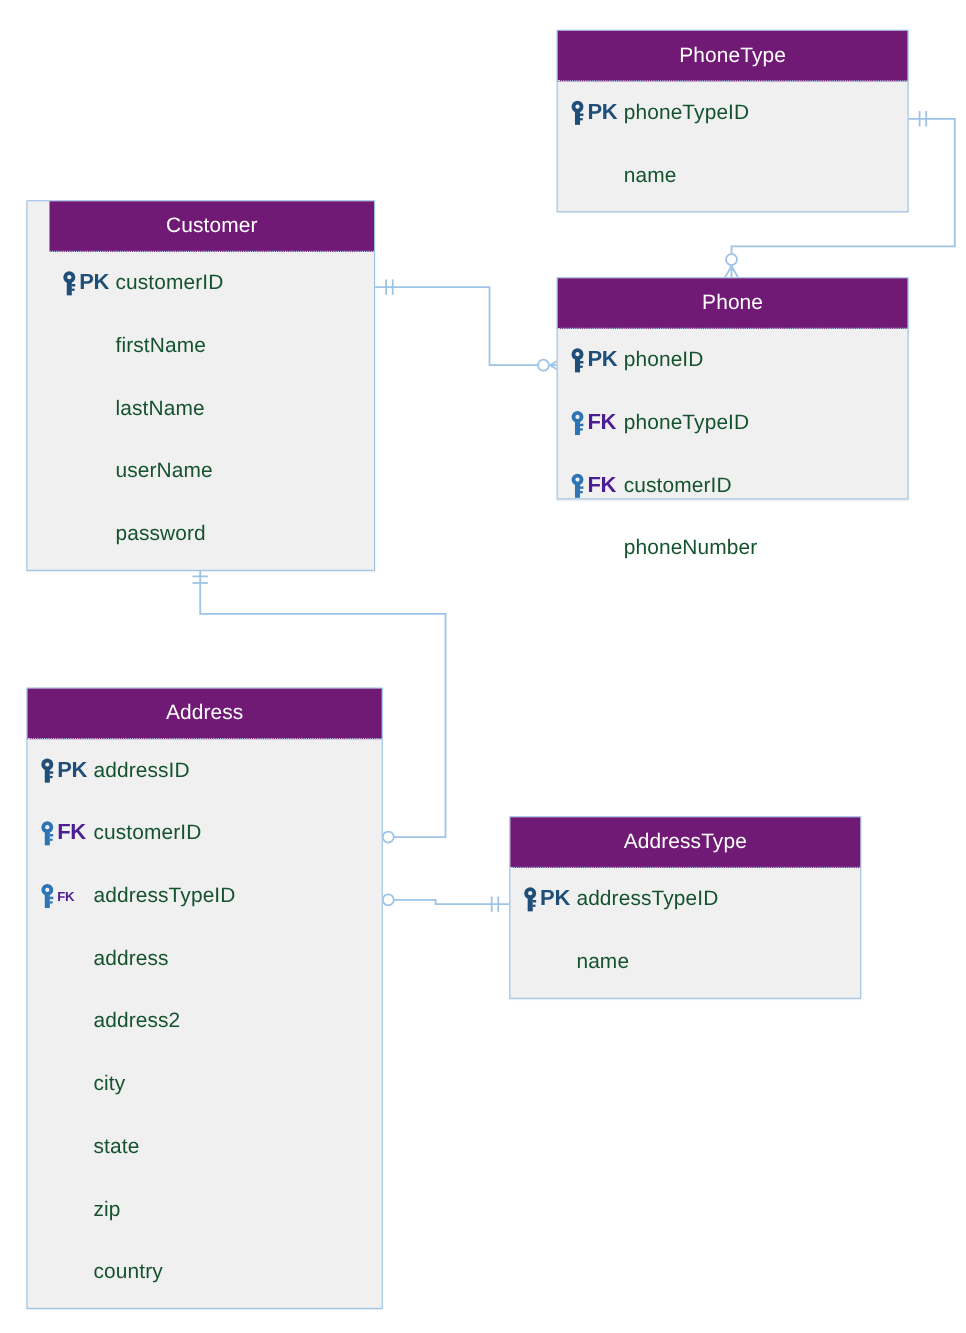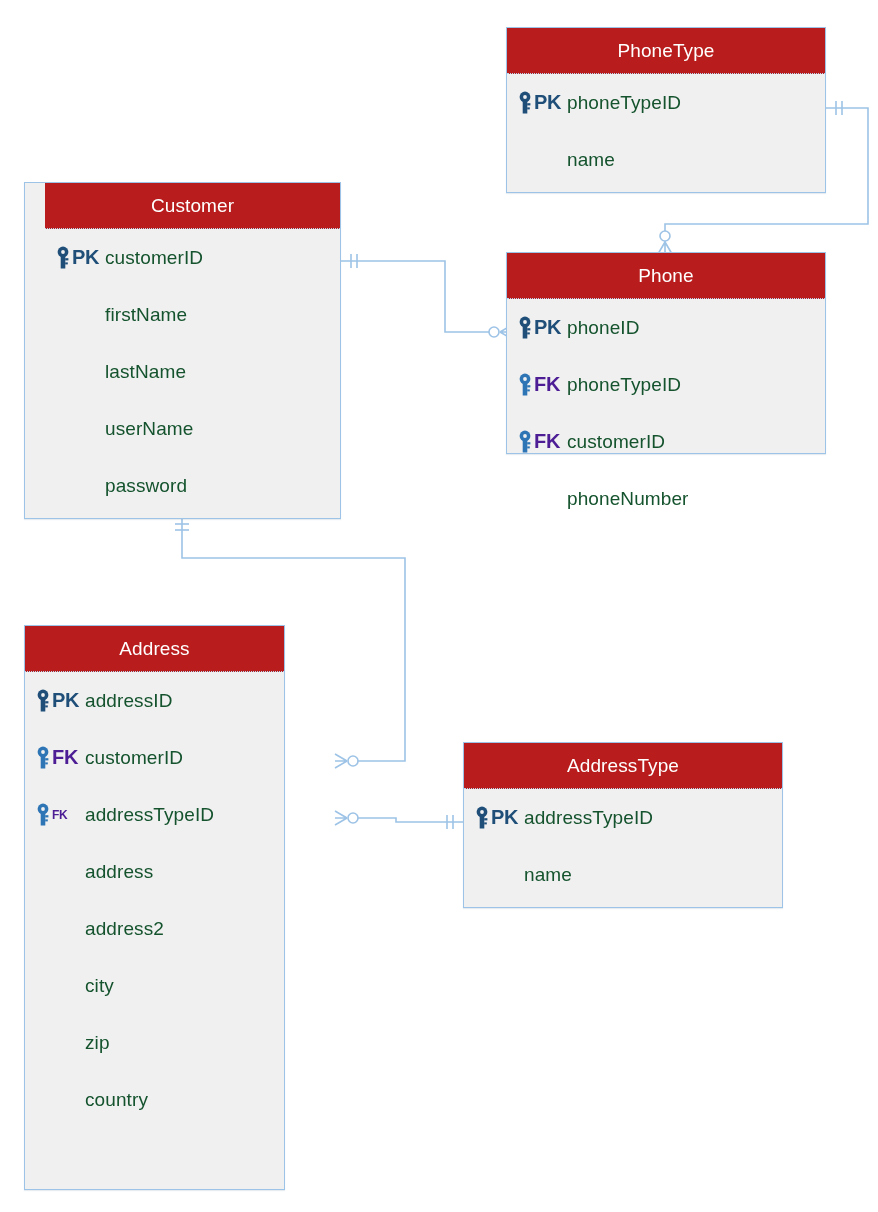--- a/index.html
+++ b/index.html
@@ -34,21 +34,21 @@
     position: absolute;
     box-sizing: border-box;
     border: 1px solid #9DC3E6;
     background: #F0F0F0;
     box-shadow: 0 1px 1px rgba(120,150,180,0.18);
   }
 
   .entity-header {
     box-sizing: border-box;
     height: 46px;
-    background: #b91c1c;
+    background: #701a75;
     color: #FFFFFF;
     font-size: 19px;
     line-height: 46px;
     text-align: center;
     letter-spacing: 0.1px;
     border-bottom: 1px dotted #B9D7EE;
     white-space: nowrap;
     overflow: hidden;
   }
 
@@ -266,21 +266,21 @@
               <span class="key-label fk-color">FK</span>
             </span>
             <span class="attr-name">customerID</span>
           </div>
           <div class="attr-row">
             <span class="keycell blank"></span>
             <span class="attr-name">phoneNumber</span>
           </div>
         </div>
       </div>
-      <div class="entity" style="left: 24px; top: 625px; width: 261px; height: 565px;">
+      <div class="entity" style="left: 24px; top: 625px; width: 324px; height: 565px;">
         <div class="entity-header">Address</div>
         <div class="entity-body">
           <div class="attr-row">
             <span class="keycell">
               <span class="key-icon"><svg viewBox="0 0 16 24" width="16" height="24" aria-hidden="true">
                   <circle cx="8" cy="6" r="5.4" fill="#1F4E79"></circle>
                   <rect x="5.7" y="9.5" width="4.6" height="13" fill="#1F4E79"></rect>
                   <rect x="10.2" y="12.2" width="3.2" height="2.2" fill="#1F4E79"></rect>
                   <rect x="10.2" y="16.4" width="2.6" height="2.0" fill="#1F4E79"></rect>
                   <circle cx="8" cy="6" r="1.9" fill="#F0F0F0"></circle>
@@ -322,20 +322,24 @@
           <div class="attr-row">
             <span class="keycell blank"></span>
             <span class="attr-name">address2</span>
           </div>
           <div class="attr-row">
             <span class="keycell blank"></span>
             <span class="attr-name">city</span>
           </div>
           <div class="attr-row">
             <span class="keycell blank"></span>
+            <span class="attr-name">state</span>
+          </div>
+          <div class="attr-row">
+            <span class="keycell blank"></span>
             <span class="attr-name">zip</span>
           </div>
           <div class="attr-row">
             <span class="keycell blank"></span>
             <span class="attr-name">country</span>
           </div>
         </div>
       </div>
       <div class="entity" style="left: 463px; top: 742px; width: 320px; height: 166px;">
         <div class="entity-header">AddressType</div>

